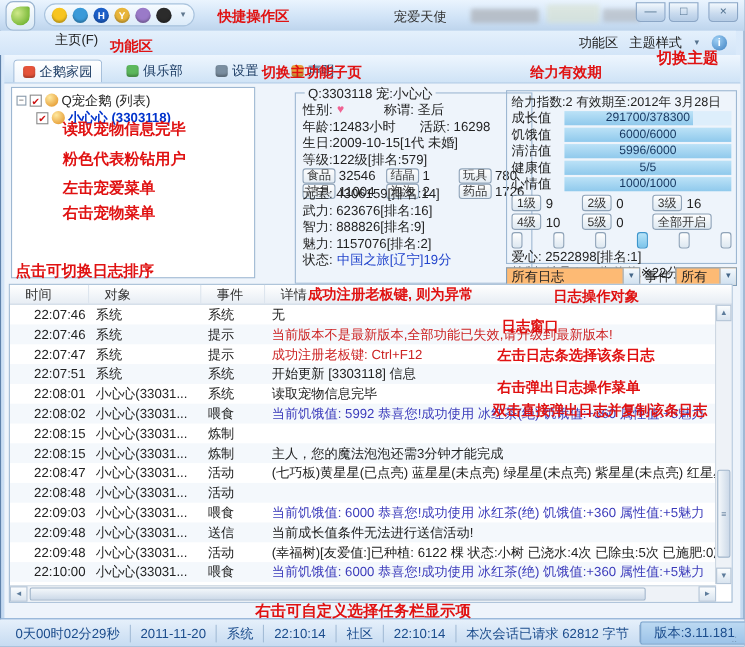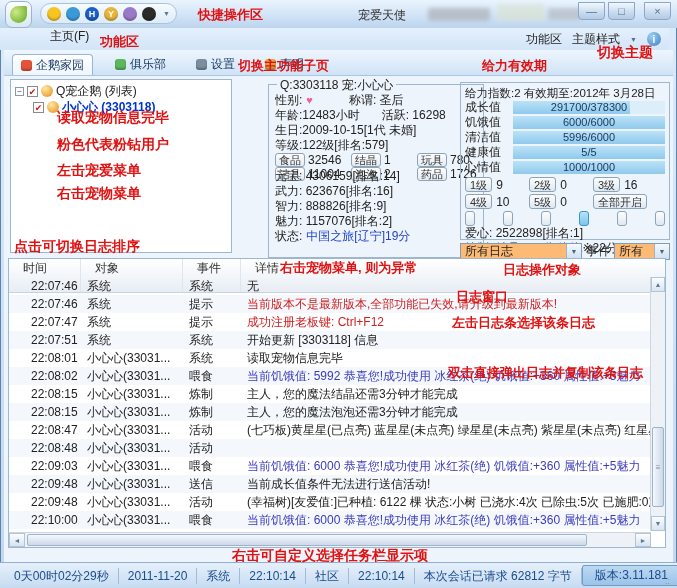--- a/index.html
+++ b/index.html
@@ -86,21 +86,21 @@
   .pline { height:15px; line-height:15px; white-space:nowrap; }
 
   
   .filterrow { position:absolute; left:456px; top:166px; width:212px; height:18px; display:flex; align-items:center; gap:4px; }
   .select { display:flex; align-items:center; justify-content:space-between; background:#fdba74; border:1px solid #7f9db9; height:17px; padding-left:4px; }
   .select .dd { width:15px; height:15px; background:linear-gradient(#f4f9fd,#cfe0ef); border-left:1px solid #9ab4cc; color:#446688; font-size:7px; display:flex; align-items:center; justify-content:center; }
   .sel-log { width:122px; } .sel-ev { width:56px; }
 
   
   .logpanel { position:absolute; left:4px; top:182px; width:658px; height:290px; background:#fff; border:1px solid #9db7d2; }
-  .lheader { display:flex; height:34px; background:linear-gradient(#ffffff,#e7edf4); border-bottom:1px solid #c5d3e2; color:#333; }
+  .lheader { display:flex; height:18px; background:linear-gradient(#ffffff,#e7edf4); border-bottom:1px solid #c5d3e2; color:#333; }
   .hc { line-height:18px; border-right:1px solid #dde5ee; padding-left:14px; }
   .hc.t{ width:72px; } .hc.o{ width:102px; } .hc.e{ width:58px; } .hc.d{ flex:1; border-right:none; }
   .lbody { position:absolute; left:0; top:18px; width:642px; height:254px; overflow:hidden; }
   .lrow { display:flex; height:18px; line-height:18px; }
   .lrow:nth-child(even) { background:#f4f8fc; }
   .lc { white-space:nowrap; overflow:hidden; }
   .lc.t{ width:72px; padding-left:22px; } .lc.o{ width:102px; padding-left:6px; } .lc.e{ width:58px; padding-left:6px; } .lc.d{ flex:1; padding-left:6px; }
   .lrow[data-tone="red"] .lc.d { color:#cc2222; }
   .lrow[data-tone="blue"] .lc.d { color:#3b3bbb; }
   
@@ -406,21 +406,20 @@
           <div class="lrow" data-tone="blue">
             <span class="lc t">22:08:02</span>
             <span class="lc o">小心心(33031...</span>
             <span class="lc e">喂食</span>
             <span class="lc d">当前饥饿值: 5992 恭喜您!成功使用 冰红茶(绝) 饥饿值:+360 属性值:+5魅力</span>
           </div>
           <div class="lrow">
             <span class="lc t">22:08:15</span>
             <span class="lc o">小心心(33031...</span>
             <span class="lc e">炼制</span>
-            <span class="lc d">主人，您的魔法结晶还需3分钟才能完成</span>
           </div>
           <div class="lrow">
             <span class="lc t">22:08:15</span>
             <span class="lc o">小心心(33031...</span>
             <span class="lc e">炼制</span>
             <span class="lc d">主人，您的魔法泡泡还需3分钟才能完成</span>
           </div>
           <div class="lrow">
             <span class="lc t">22:08:47</span>
             <span class="lc o">小心心(33031...</span>
@@ -486,20 +485,21 @@
   <div class="ann" style="left:198px;top:6px;">快捷操作区</div>
   <div class="ann" style="left:100px;top:33px;">功能区</div>
   <div class="ann" style="left:238px;top:57px;">切换主功能子页</div>
   <div class="ann" style="left:482px;top:57px;">给力有效期</div>
   <div class="ann big" style="left:597px;top:44px;">切换主题</div>
   <div class="ann big" style="left:57px;top:109px;">读取宠物信息完毕</div>
   <div class="ann big" style="left:57px;top:136px;">粉色代表粉钻用户</div>
   <div class="ann big" style="left:57px;top:162px;">左击宠爱菜单</div>
   <div class="ann big" style="left:57px;top:185px;">右击宠物菜单</div>
   <div class="ann big" style="left:14px;top:238px;">点击可切换日志排序</div>
-  <div class="ann" style="left:280px;top:259px;">右击宠物菜单, 则为异常</div>
+  <div class="ann" style="left:280px;top:259px;">成功注册老板键, 则为异常</div>
   <div class="ann" style="left:503px;top:261px;">日志操作对象</div>
   <div class="ann" style="left:456px;top:288px;">日志窗口</div>
   <div class="ann" style="left:452px;top:314px;">左击日志条选择该条日志</div>
+  <div class="ann" style="left:452px;top:343px;">右击弹出日志操作菜单</div>
   <div class="ann" style="left:448px;top:364px;">双击直接弹出日志并复制该条日志</div>
   <div class="ann big" style="left:232px;top:547px;">右击可自定义选择任务栏显示项</div>
 
 </div>
 
 </body></html>

